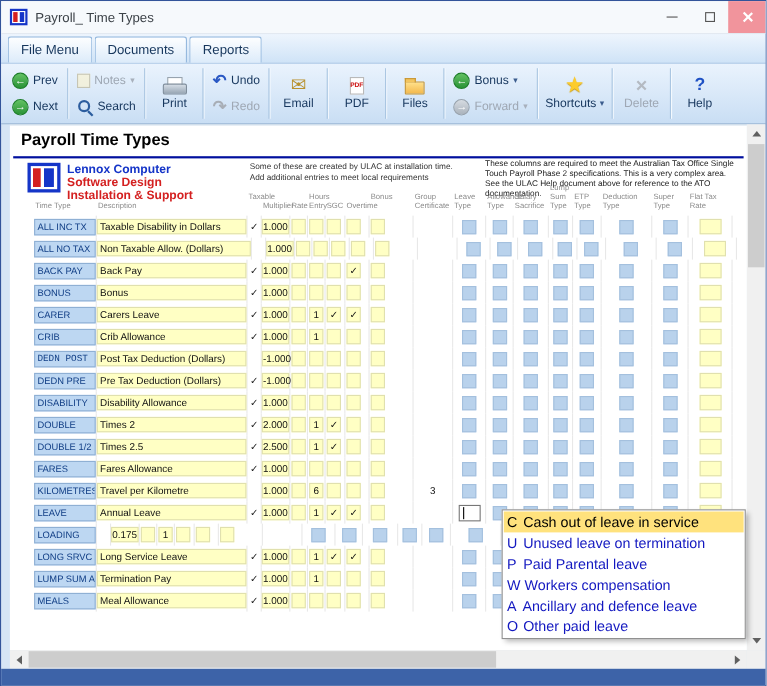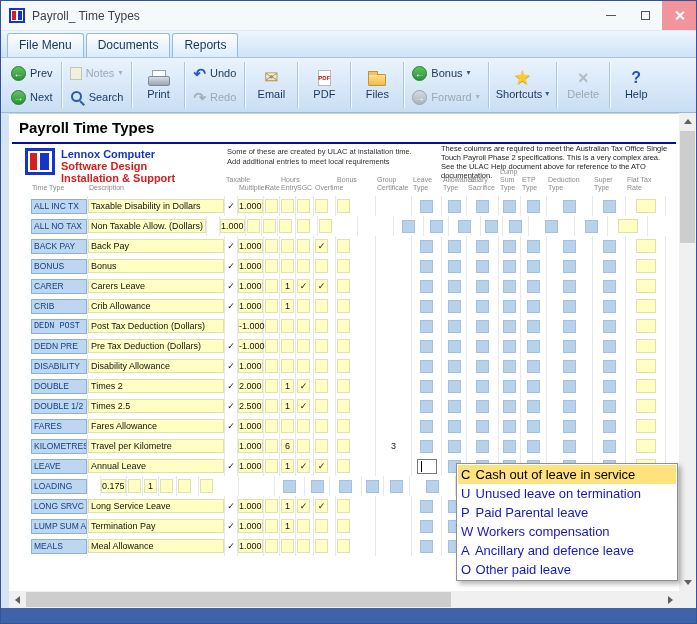--- a/index.html
+++ b/index.html
@@ -404,21 +404,21 @@
             <div class="bluebox"></div>
           </div>
           <div class="cell " style="width: 40px;">
             <div class="ybox flat"></div>
           </div>
         </div>
         <div class="trow">
           <div class="cell " style="width: 57px;">
             <div class="ttbox">ALL NO TAX</div>
           </div>
-          <div class="cell " style="width: 119px;">
+          <div class="cell " style="width: 141px;">
             <div class="ybox desc">Non Taxable Allow. (Dollars)</div>
           </div>
           <div class="cell check" style="width: 13px;"></div>
           <div class="cell " style="width: 26px;">
             <div class="ybox num">1.000</div>
           </div>
           <div class="cell " style="width: 16px;">
             <div class="ybox small"></div>
           </div>
           <div class="cell " style="width: 16px;">

